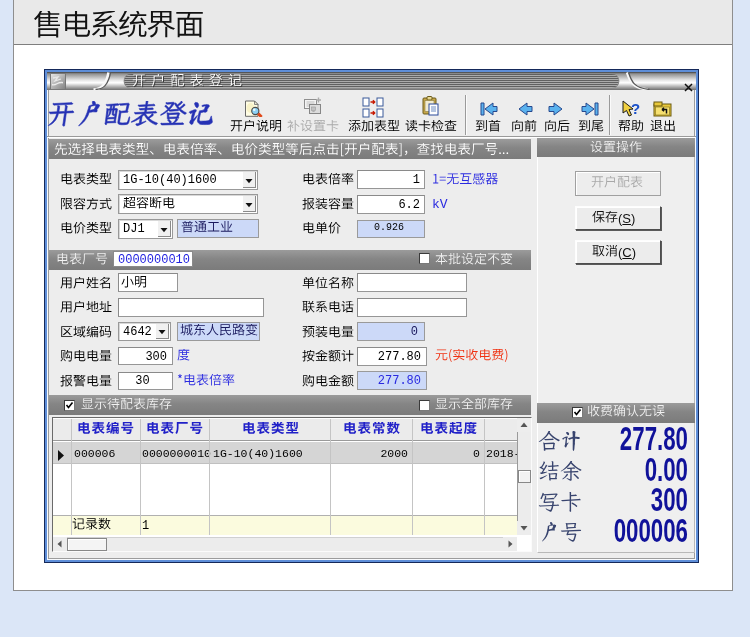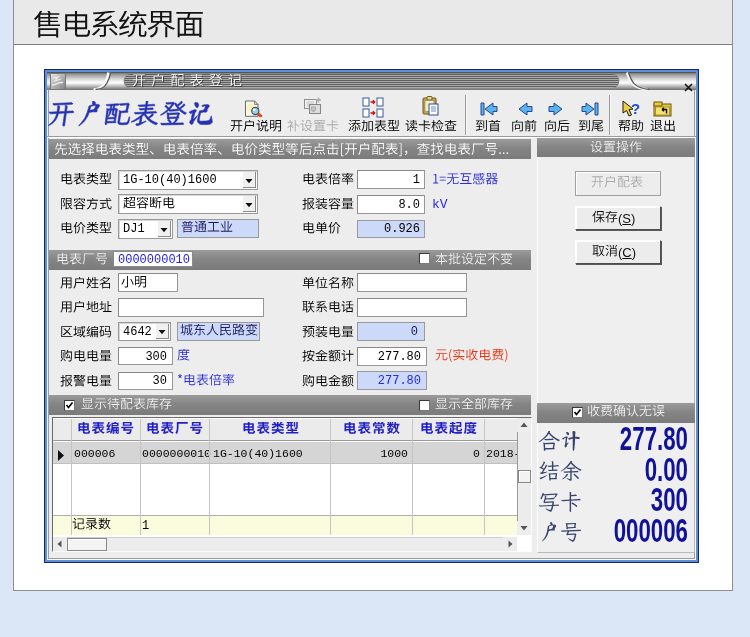--- a/index.html
+++ b/index.html
@@ -407,22 +407,22 @@
     <svg class="t" width="40" height="16" viewBox="0 0 40 16">
       <g transform="translate(0,10.4) scale(0.13)" fill="#000">
         <use href="#gs1" x="0"></use>
         <use href="#gs47" x="100"></use>
         <use href="#gs2f" x="200"></use>
       </g>
     </svg>
   </div>
 <div class="blu" style="left:357px;top:220px;width:68px;height:18px"></div>
 <div class="mono" style="left:358px;top:174px;width:62px;text-align:right;font-size:12px;color:#000">1</div>
-<div class="mono" style="left:358px;top:198.5px;width:62px;text-align:right;font-size:12px;color:#000">8.0</div>
-<div class="mono" style="left:358px;top:223px;width:62px;text-align:right;font-size:12px;color:#000">0.926</div>
+<div class="mono" style="left:358px;top:198.5px;width:62px;text-align:right;font-size:12px;color:#000">6.2</div>
+<div class="mono" style="left:358px;top:223px;width:62px;text-align:center;font-size:10px;color:#000">0.926</div>
 <div style="left:432px;top:172.5px">
     <svg class="t" width="67" height="16" viewBox="0 0 67 16">
       <g transform="translate(0,10.4) scale(0.13)" fill="#2a2ae0">
         <use href="#gs48" x="0"></use>
         <use href="#gs49" x="54.9"></use>
         <use href="#gs4a" x="109.8"></use>
         <use href="#gs4b" x="209.8"></use>
         <use href="#gs4c" x="309.8"></use>
         <use href="#gs4d" x="409.8"></use>
       </g>
@@ -531,21 +531,21 @@
         <use href="#gs61" x="200"></use>
         <use href="#gs62" x="300"></use>
         <use href="#gs63" x="400"></use>
         <use href="#gs52" x="500"></use>
       </g>
     </svg>
   </div>
 <div class="fld" style="left:117.5px;top:347px;width:55px;height:18px"></div>
 <div class="mono" style="left:118px;top:350.5px;width:49px;text-align:right;font-size:12px;color:#000">300</div>
 <div class="fld" style="left:117.5px;top:371.5px;width:55px;height:18px"></div>
-<div class="mono" style="left:118px;top:375px;width:49px;text-align:right;font-size:12px;color:#000">30</div>
+<div class="mono" style="left:118px;top:375px;width:49px;text-align:center;font-size:12px;color:#000">30</div>
 <div style="left:177px;top:349px">
     <svg class="t" width="14" height="16" viewBox="0 0 14 16">
       <g transform="translate(0,10.4) scale(0.13)" fill="#2a2ae0">
         <use href="#gs64" x="0"></use>
       </g>
     </svg>
   </div>
 <div style="left:177px;top:373.5px">
     <svg class="t" width="59" height="16" viewBox="0 0 59 16">
       <g transform="translate(0,10.4) scale(0.13)" fill="#2a2ae0">
@@ -716,21 +716,21 @@
       </g>
     </svg>
   </div>
 <div style="left:53px;top:442px;width:464px;height:22px;background:#d5d5d5;border-bottom:1px solid #c0c0c0"></div>
 <div style="left:57px;top:447px"><svg width="8" height="11">
       <path d="M1 0 L7 5.5 L1 11 Z" fill="#111"></path>
     </svg></div>
 <div class="mono" style="left:74px;top:448px;width:60px;font-size:11.5px;color:#000">000006</div>
 <div class="mono" style="left:142px;top:448px;width:70px;font-size:11.5px;color:#000">0000000010</div>
 <div class="mono" style="left:213px;top:448px;width:110px;font-size:11.5px;color:#000">1G-10(40)1600</div>
-<div class="mono" style="left:330px;top:448px;width:78px;text-align:right;font-size:11.5px;color:#000">1000</div>
+<div class="mono" style="left:330px;top:448px;width:78px;text-align:right;font-size:11.5px;color:#000">2000</div>
 <div class="mono" style="left:412px;top:448px;width:68px;text-align:right;font-size:11.5px;color:#000">0</div>
 <div class="mono" style="left:486px;top:448px;width:32px;font-size:11.5px;color:#000">2018-</div>
 <div style="left:53px;top:515px;width:464px;height:20px;background:#fbfbde;border-top:1px solid #b0b0b0"></div>
 <div style="left:71px;top:419px;width:1px;height:116px;background:#c4c4c4"></div>
 <div style="left:139.9px;top:419px;width:1px;height:116px;background:#c4c4c4"></div>
 <div style="left:208.8px;top:419px;width:1px;height:116px;background:#c4c4c4"></div>
 <div style="left:330.2px;top:419px;width:1px;height:116px;background:#c4c4c4"></div>
 <div style="left:412.2px;top:419px;width:1px;height:116px;background:#c4c4c4"></div>
 <div style="left:484.4px;top:419px;width:1px;height:116px;background:#c4c4c4"></div>
 <div style="left:72px;top:517.5px">

